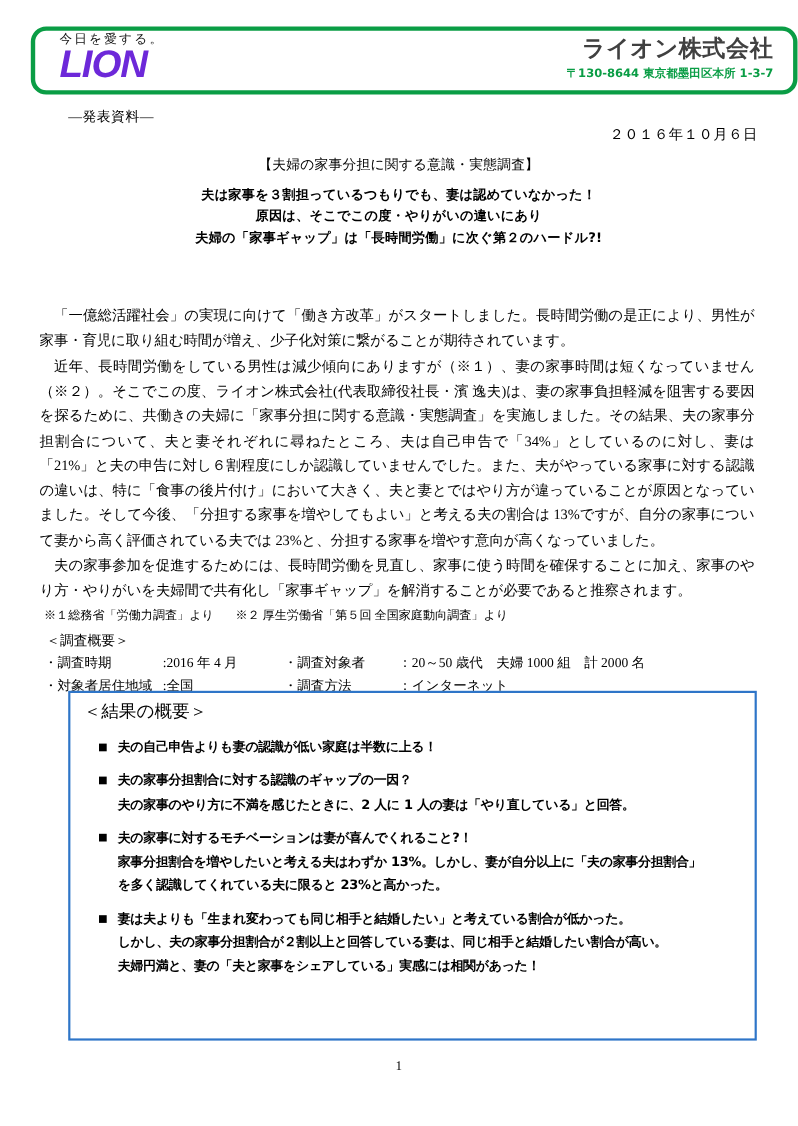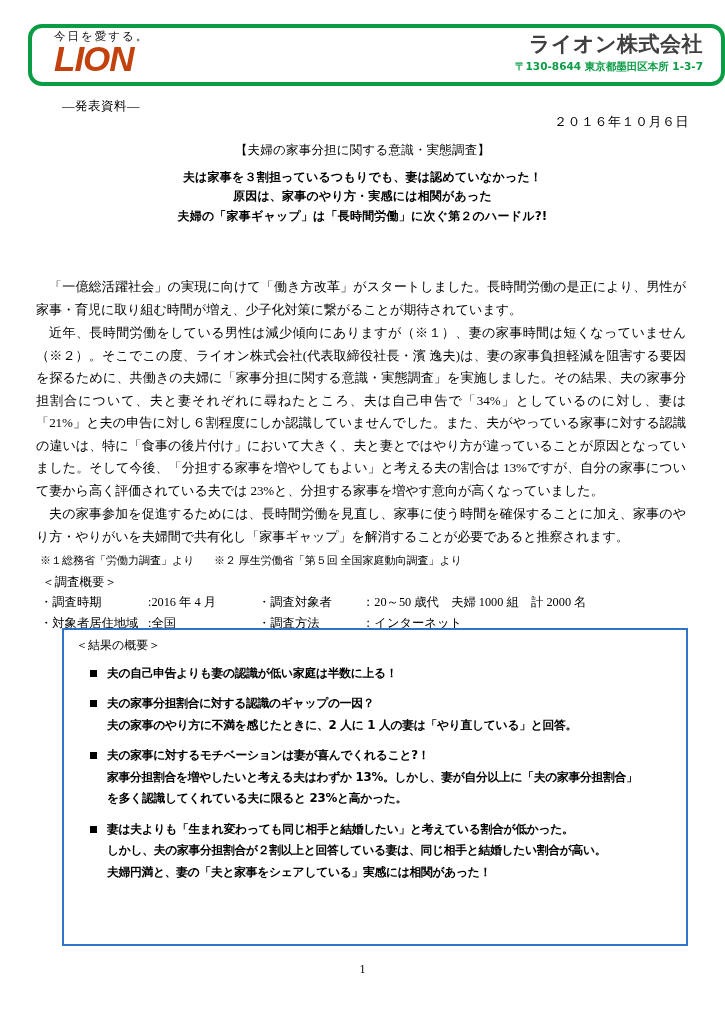--- a/index.html
+++ b/index.html
@@ -48,21 +48,21 @@
     letter-spacing: 2px;
     color: #111111;
     line-height: 1.1;
     white-space: nowrap;
   }
   .logo-wordmark {
     font-family: "Liberation Sans", "DejaVu Sans", sans-serif;
     font-size: 35px;
     font-weight: 800;
     font-style: italic;
-    color: #c2410c;
+    color: #6d28d9;
     line-height: 0.98;
     letter-spacing: -1px;
     margin-top: -1px;
   }
   .company-block {
     position: absolute;
     right: 18px;
     top: 4px;
     text-align: right;
   }
@@ -181,21 +181,21 @@
     left: 62px;
     top: 628px;
     width: 626px;
     height: 318px;
     box-sizing: border-box;
     border: 2px solid #2e75c8;
     background: #ffffff;
     padding: 6px 12px 0 12px;
   }
   .results-title {
-    font-size: 12px;
+    font-size: 16px;
     line-height: 1.5;
     margin-bottom: 2px;
   }
   .result-item {
     display: flex;
     align-items: flex-start;
     margin-top: 9px;
   }
   .bullet-sq {
     flex: 0 0 auto;
@@ -239,21 +239,21 @@
       <div class="company-address">〒130-8644 東京都墨田区本所 1-3-7</div>
     </div>
   </div>
 
   <div class="doc-label">―発表資料―</div>
   <div class="doc-date">２０１６年１０月６日</div>
 
   <div class="title-area">
     <div class="survey-kicker">【夫婦の家事分担に関する意識・実態調査】</div>
     <div class="headline">夫は家事を３割担っているつもりでも、妻は認めていなかった！</div>
-    <div class="headline">原因は、家事のやり方・実感には相関があった</div>
+    <div class="headline">原因は、そこでこの度・やりがいの違いにあり</div>
     <div class="headline">夫婦の「家事ギャップ」は「長時間労働」に次ぐ第２のハードル?!</div>
   </div>
 
   <div class="body-area">
     <p class="para">「一億総活躍社会」の実現に向けて「働き方改革」がスタートしました。長時間労働の是正により、男性が家事・育児に取り組む時間が増え、少子化対策に繋がることが期待されています。</p>
     <p class="para">近年、長時間労働をしている男性は減少傾向にありますが（※１）、妻の家事時間は短くなっていません（※２）。そこでこの度、ライオン株式会社(代表取締役社長・濱 逸夫)は、妻の家事負担軽減を阻害する要因を探るために、共働きの夫婦に「家事分担に関する意識・実態調査」を実施しました。その結果、夫の家事分担割合について、夫と妻それぞれに尋ねたところ、夫は自己申告で「34%」としているのに対し、妻は「21%」と夫の申告に対し６割程度にしか認識していませんでした。また、夫がやっている家事に対する認識の違いは、特に「食事の後片付け」において大きく、夫と妻とではやり方が違っていることが原因となっていました。そして今後、「分担する家事を増やしてもよい」と考える夫の割合は 13%ですが、自分の家事について妻から高く評価されている夫では 23%と、分担する家事を増やす意向が高くなっていました。</p>
     <p class="para">夫の家事参加を促進するためには、長時間労働を見直し、家事に使う時間を確保することに加え、家事のやり方・やりがいを夫婦間で共有化し「家事ギャップ」を解消することが必要であると推察されます。</p>
 
     <div class="footnote">
       <span>※１総務省「労働力調査」より</span>

